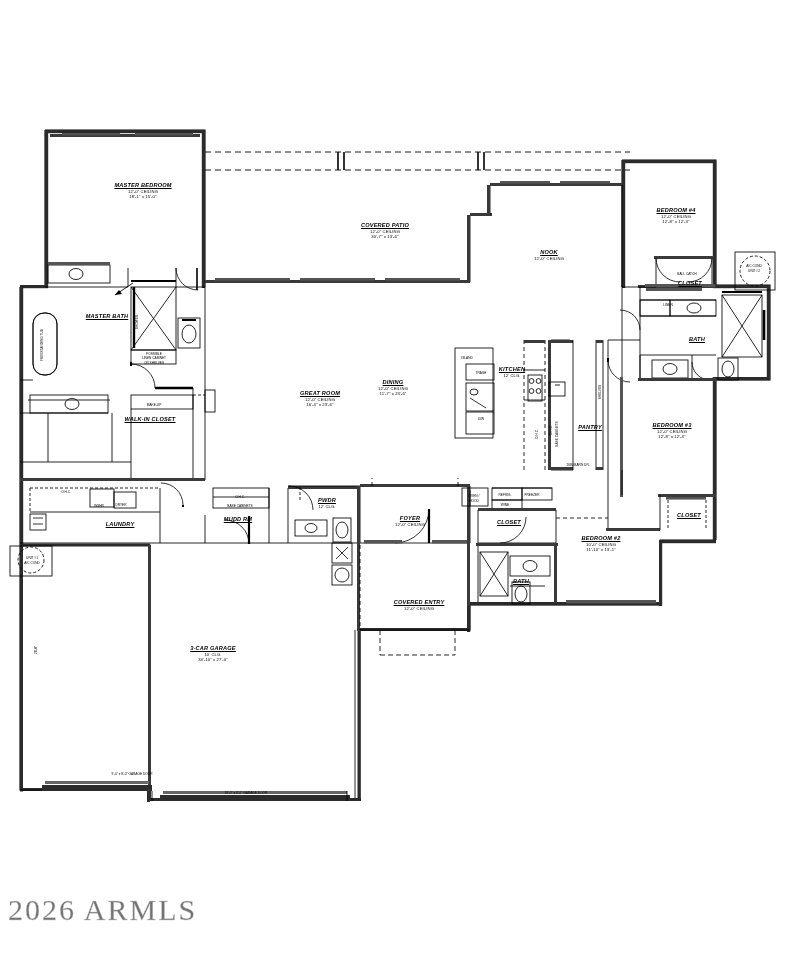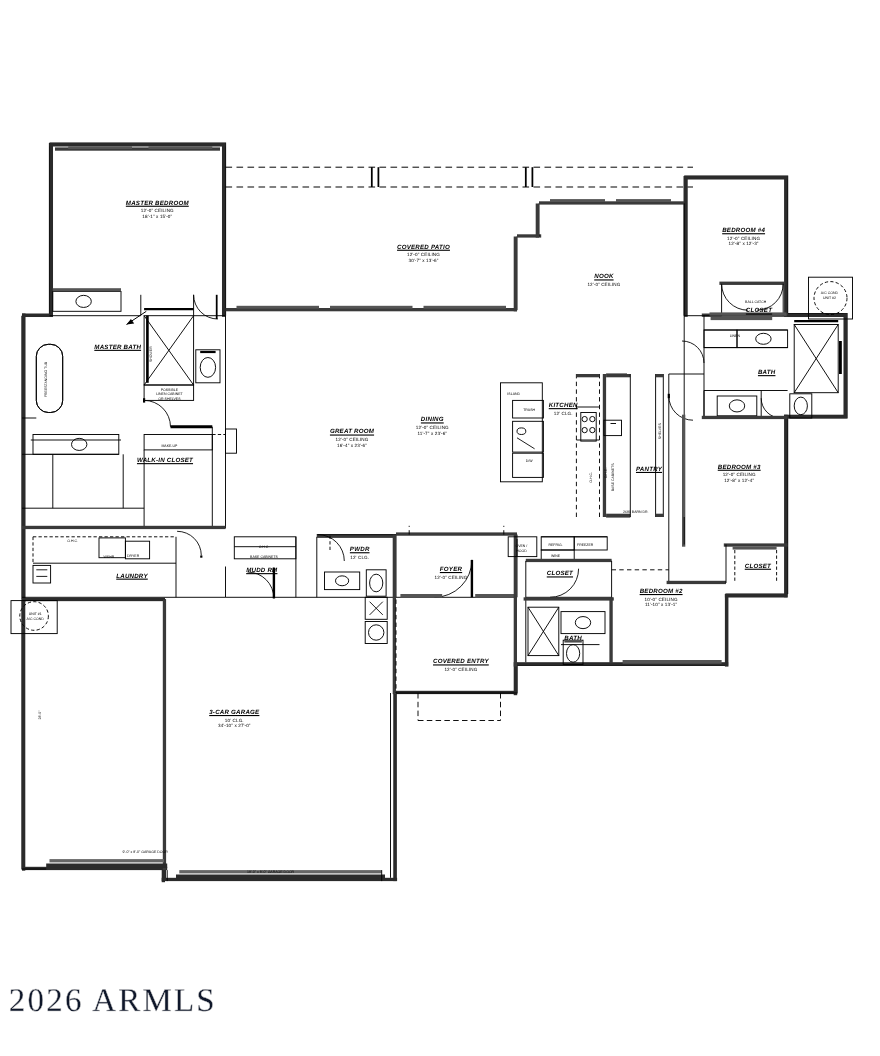--- a/index.html
+++ b/index.html
@@ -10,21 +10,21 @@
        transform:translate(-50%,0);line-height:1.25;pointer-events:none;}
   .rm-name{font-weight:bold;font-style:italic;text-decoration:underline;
            letter-spacing:.2px;}
   .rm-sub{font-style:normal;font-weight:normal;letter-spacing:.1px;}
   .t8{font-size:5.6px;}
   .t6{font-size:4.2px;}
   .t45{font-size:3.2px;}
   .vert{transform:translate(-50%,0) rotate(-90deg);transform-origin:50% 50%;}
   .plain{font-style:normal;font-weight:normal;text-decoration:none;}
   #watermark{position:absolute;left:8px;top:893px;font-size:30px;
-      letter-spacing:2px;color:#0f172a;font-family:"Liberation Serif",serif;
+      letter-spacing:2px;color:#737373;font-family:"Liberation Serif",serif;
       -webkit-text-stroke:0.4px #c9c9c9;}
 </style>
 </head>
 <body>
 
 <svg id="plan" viewBox="0 0 800 960">
   <g fill="none" stroke="#000" stroke-width="1.1" shape-rendering="geometricPrecision">
 
     <path d="M45 130 L205 130 L205 287"></path>
     <path d="M45 130 L45 287"></path>

